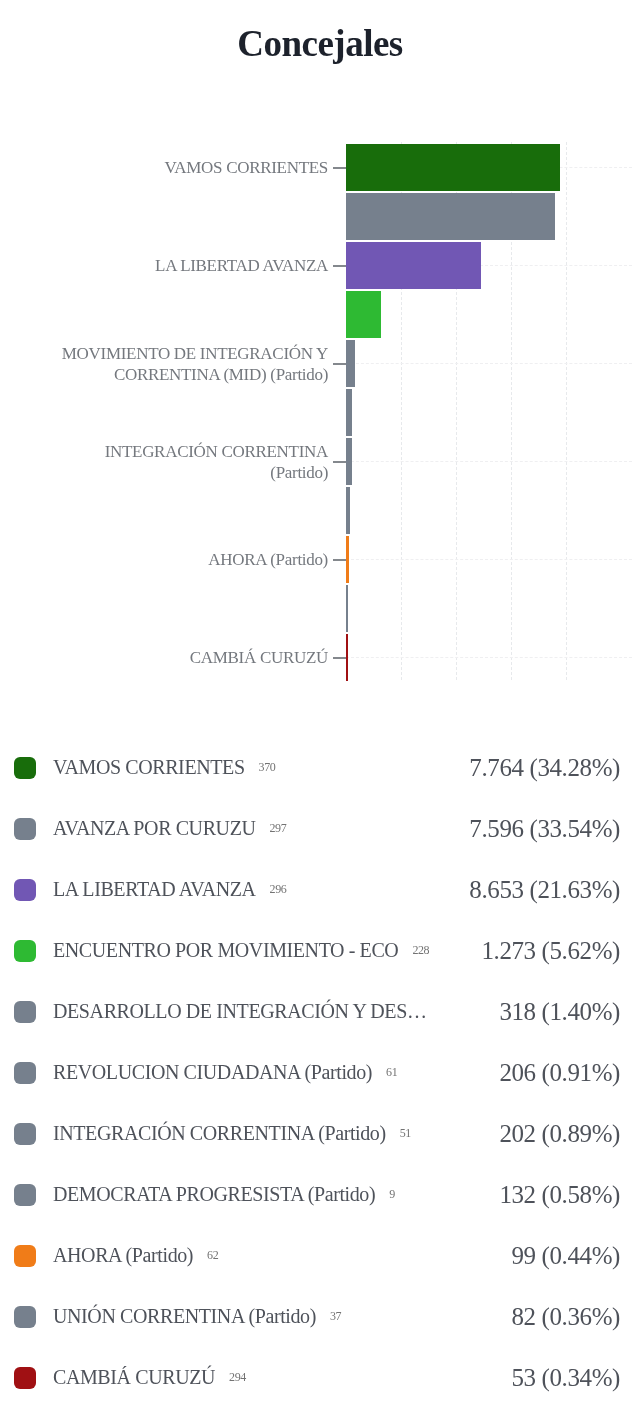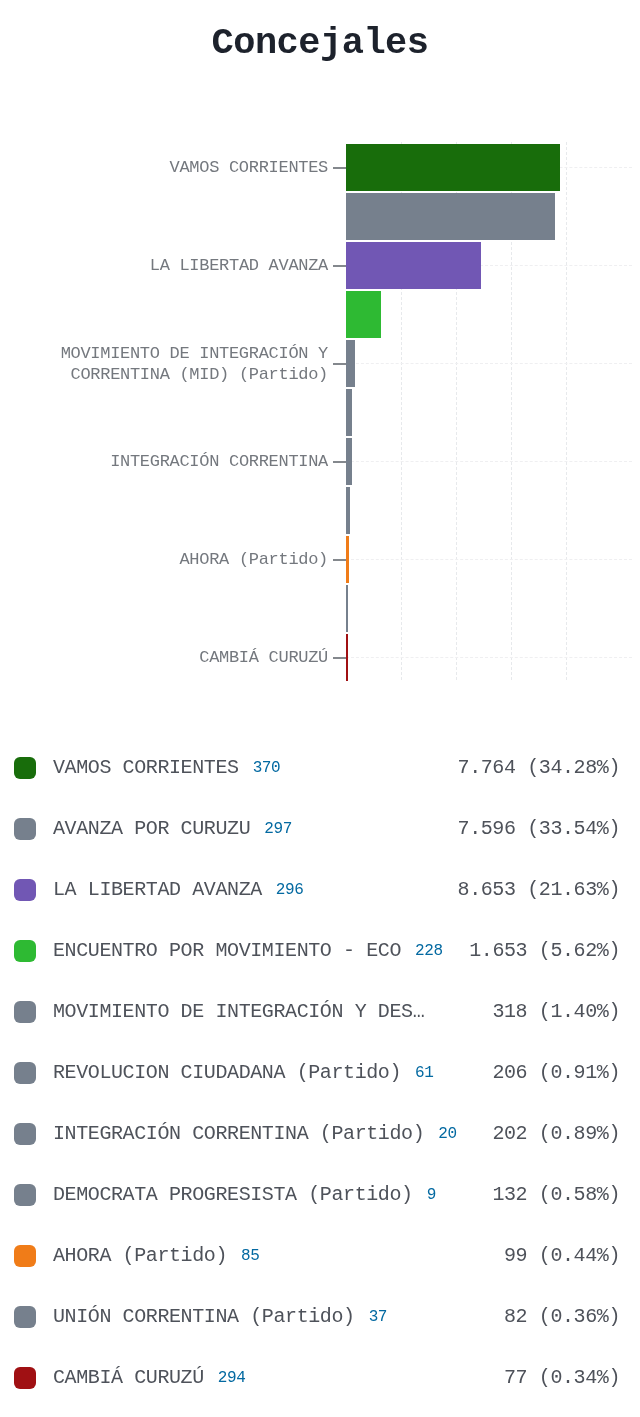--- a/index.html
+++ b/index.html
@@ -1,20 +1,20 @@
 <!DOCTYPE html>
 <html><head>
 <meta charset="utf-8">
 <style>
   html,body{margin:0;padding:0;background:#ffffff;}
   .page{
     position:relative;
     width:640px;height:1417px;
     background:#ffffff;
-    font-family:Liberation Mono, monospace;
+    font-family:Liberation Serif, serif;
     overflow:hidden;
   }
   
   .title{
     position:absolute;top:22px;left:0;width:640px;
     text-align:center;
     font-size:37px;font-weight:bold;
     letter-spacing:-0.5px;
     color:#1d222c;
     margin:0;
@@ -85,29 +85,29 @@
     flex:0 0 22px;
     margin-right:17px;
   }
   .legend-name{
     font-size:20px;
     letter-spacing:-0.4px;
     color:#4e525a;
     white-space:nowrap;
   }
   .legend-count{
-    font-size:16px;
+    font-size:12px;
     letter-spacing:-0.4px;
-    color:#0369a1;
+    color:#737373;
     margin-left:14px;
     white-space:nowrap;
   }
   .legend-spacer{flex:1;}
   .legend-value{
-    font-size:20px;
+    font-size:25px;
     letter-spacing:-0.4px;
     color:#4e525a;
     white-space:nowrap;
     text-align:right;
   }
 </style>
 </head>
 <body>
 
 <div class="page">
@@ -165,20 +165,21 @@
           <div class="bar" style="width: 8.7px; background: rgb(118, 128, 141);"></div>
         </div>
         <div class="chart-row">
           <div class="label-cell"></div>
           <div class="bar" style="width: 5.7px; background: rgb(118, 128, 141);"></div>
         </div>
         <div class="chart-row">
           <div class="label-cell">
             <div class="axis-label">
               <div>INTEGRACIÓN CORRENTINA</div>
+              <div>(Partido)</div>
             </div>
             <span class="tick"></span>
           </div>
           <div class="bar" style="width: 5.6px; background: rgb(118, 128, 141);"></div>
         </div>
         <div class="chart-row">
           <div class="label-cell"></div>
           <div class="bar" style="width: 3.6px; background: rgb(118, 128, 141);"></div>
         </div>
         <div class="chart-row">
@@ -226,65 +227,65 @@
         <span class="legend-name">LA LIBERTAD AVANZA</span>
         <span class="legend-count">296</span>
         <div class="legend-spacer"></div>
         <span class="legend-value">8.653 (21.63%)</span>
       </div>
       <div class="legend-row">
         <div class="swatch" style="background: rgb(46, 186, 51);"></div>
         <span class="legend-name">ENCUENTRO POR MOVIMIENTO - ECO</span>
         <span class="legend-count">228</span>
         <div class="legend-spacer"></div>
-        <span class="legend-value">1.653 (5.62%)</span>
-      </div>
-      <div class="legend-row">
-        <div class="swatch" style="background: rgb(118, 128, 141);"></div>
-        <span class="legend-name">MOVIMIENTO DE INTEGRACIÓN Y DES…</span>
+        <span class="legend-value">1.273 (5.62%)</span>
+      </div>
+      <div class="legend-row">
+        <div class="swatch" style="background: rgb(118, 128, 141);"></div>
+        <span class="legend-name">DESARROLLO DE INTEGRACIÓN Y DES…</span>
         <div class="legend-spacer"></div>
         <span class="legend-value">318 (1.40%)</span>
       </div>
       <div class="legend-row">
         <div class="swatch" style="background: rgb(118, 128, 141);"></div>
         <span class="legend-name">REVOLUCION CIUDADANA (Partido)</span>
         <span class="legend-count">61</span>
         <div class="legend-spacer"></div>
         <span class="legend-value">206 (0.91%)</span>
       </div>
       <div class="legend-row">
         <div class="swatch" style="background: rgb(118, 128, 141);"></div>
         <span class="legend-name">INTEGRACIÓN CORRENTINA (Partido)</span>
-        <span class="legend-count">20</span>
+        <span class="legend-count">51</span>
         <div class="legend-spacer"></div>
         <span class="legend-value">202 (0.89%)</span>
       </div>
       <div class="legend-row">
         <div class="swatch" style="background: rgb(118, 128, 141);"></div>
         <span class="legend-name">DEMOCRATA PROGRESISTA (Partido)</span>
         <span class="legend-count">9</span>
         <div class="legend-spacer"></div>
         <span class="legend-value">132 (0.58%)</span>
       </div>
       <div class="legend-row">
         <div class="swatch" style="background: rgb(240, 124, 24);"></div>
         <span class="legend-name">AHORA (Partido)</span>
-        <span class="legend-count">85</span>
+        <span class="legend-count">62</span>
         <div class="legend-spacer"></div>
         <span class="legend-value">99 (0.44%)</span>
       </div>
       <div class="legend-row">
         <div class="swatch" style="background: rgb(118, 128, 141);"></div>
         <span class="legend-name">UNIÓN CORRENTINA (Partido)</span>
         <span class="legend-count">37</span>
         <div class="legend-spacer"></div>
         <span class="legend-value">82 (0.36%)</span>
       </div>
       <div class="legend-row">
         <div class="swatch" style="background: rgb(160, 16, 19);"></div>
         <span class="legend-name">CAMBIÁ CURUZÚ</span>
         <span class="legend-count">294</span>
         <div class="legend-spacer"></div>
-        <span class="legend-value">77 (0.34%)</span>
+        <span class="legend-value">53 (0.34%)</span>
       </div>
     </div>
 
 </div>
 
 </body></html>

